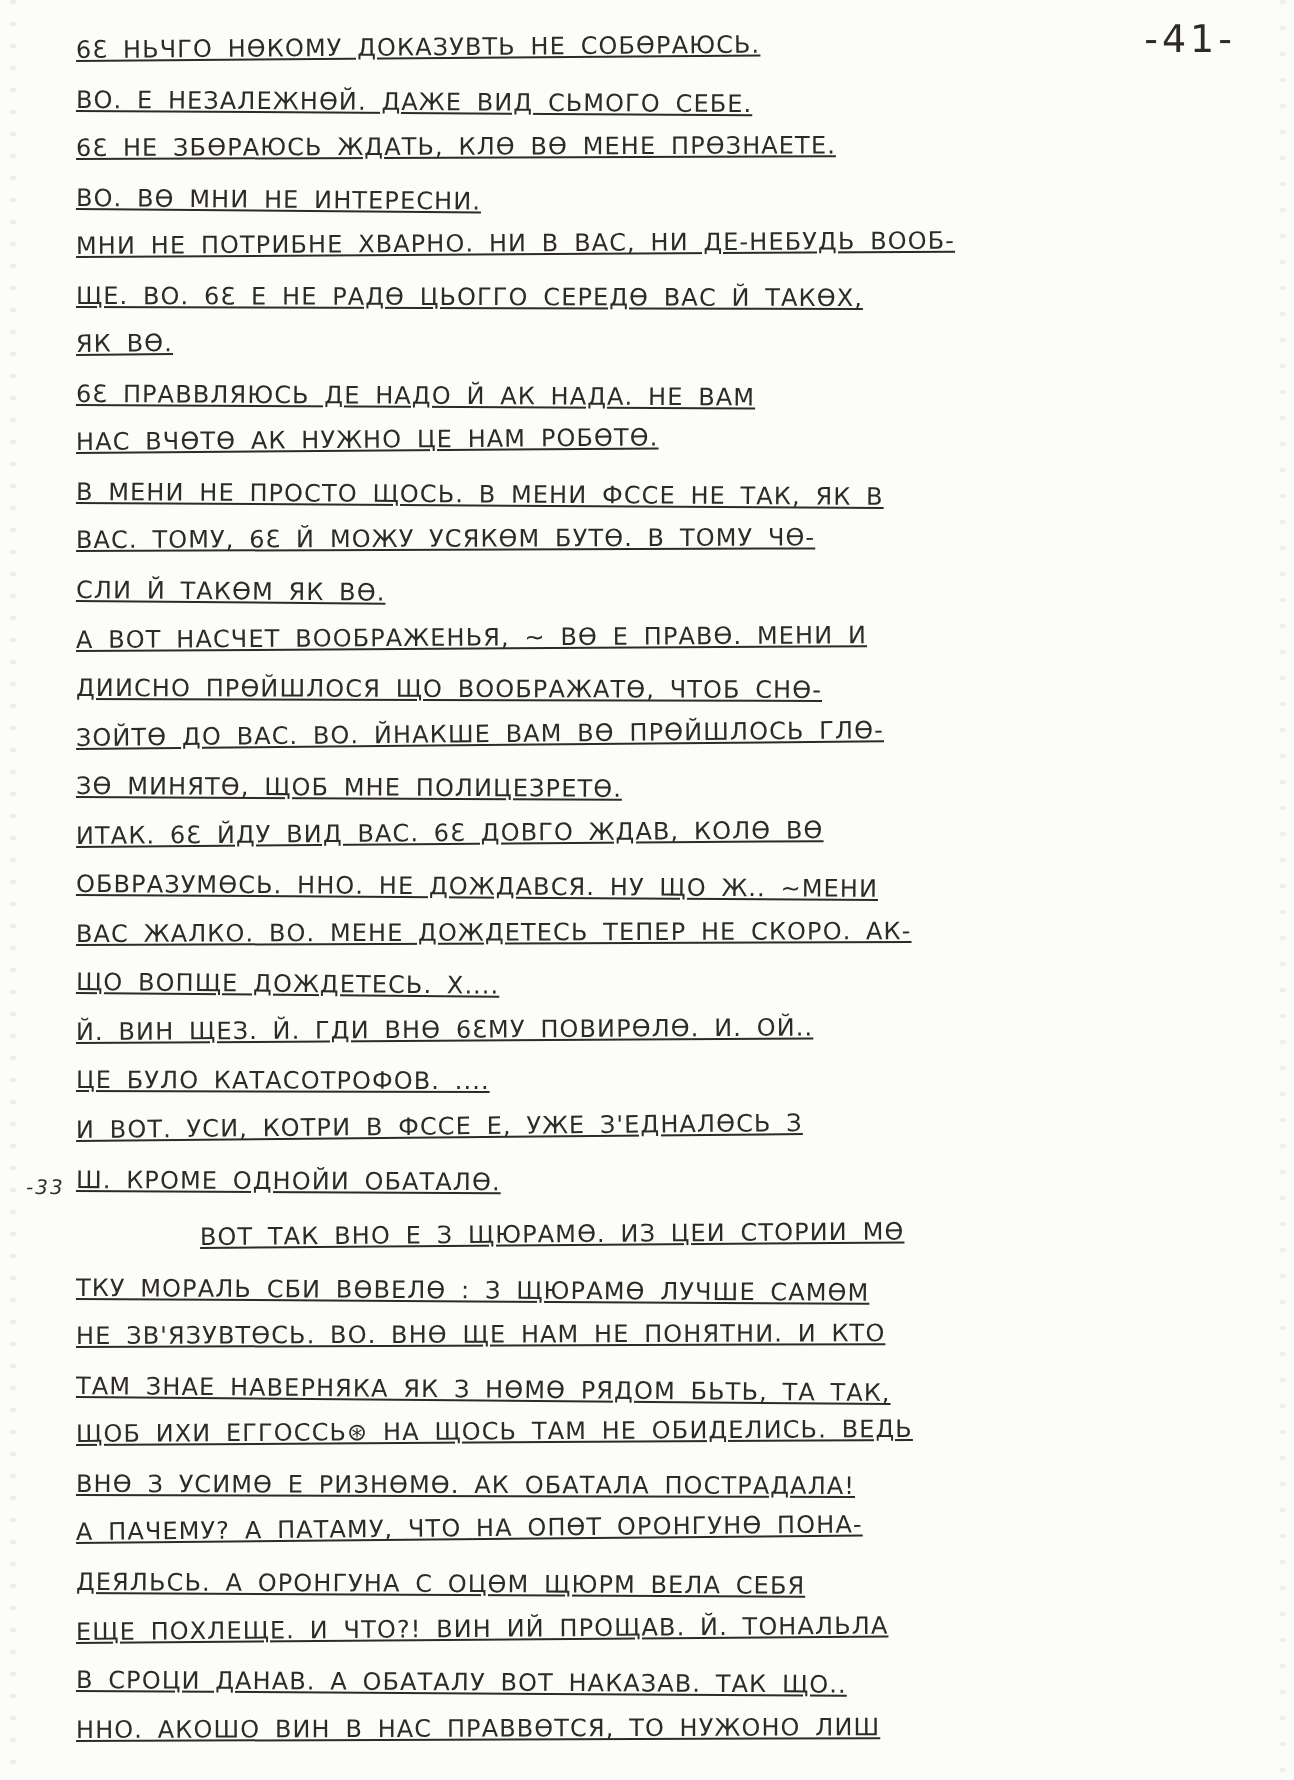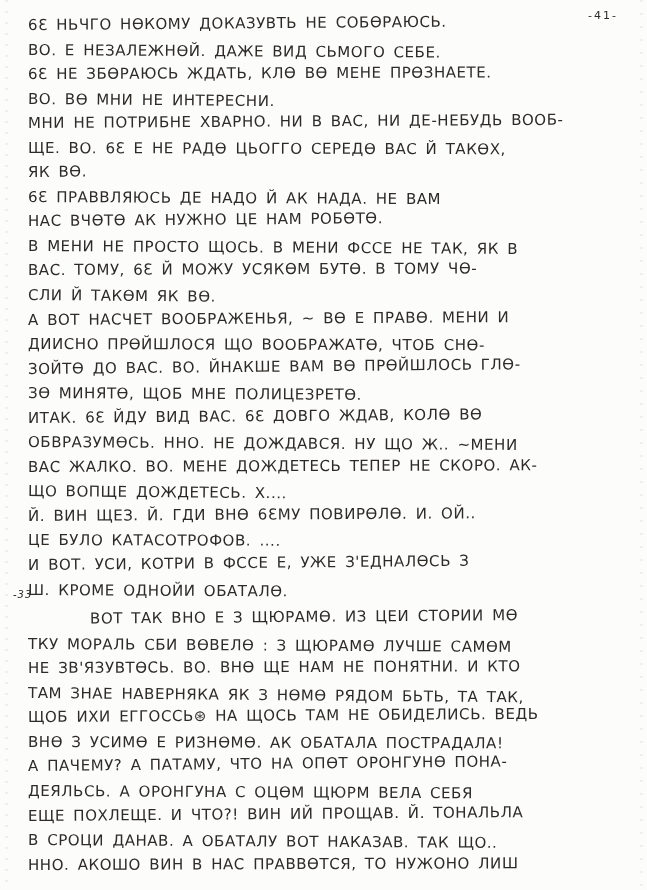--- a/index.html
+++ b/index.html
@@ -17,33 +17,34 @@
     background:repeating-linear-gradient(to bottom,#ebebe9 0 2px,transparent 2px 11px);
     opacity:.8;
   }
   .page::after{
     content:"";position:absolute;right:4px;top:0;bottom:0;width:3px;
     background:repeating-linear-gradient(to bottom,#ececea 0 2px,transparent 2px 13px);
     opacity:.8;
   }
   .page-number{
     position:absolute;top:9px;right:29px;
-    font-size:11px;letter-spacing:2px;
+    font-size:19px;letter-spacing:2px;
   }
   .margin-note{
     position:absolute;left:13px;top:589px;
     font-size:10px;font-style:italic;letter-spacing:1px;
   }
   .text{
-    position:absolute;left:28px;top:13px;width:608px;
-    font-size:15px;
+    position:absolute;left:38px;top:13px;width:608px;
+    font-size:12px;
     line-height:24.55px;
     letter-spacing:0.55px;
     word-spacing:3px;
     font-weight:normal;
+    text-decoration:underline;
   }
   .line{
     white-space:nowrap;
     transform-origin:0 50%;
   }
   .line.indent{padding-left:62px;margin-top:5px;}
 </style>
 </head>
 <body>
 

